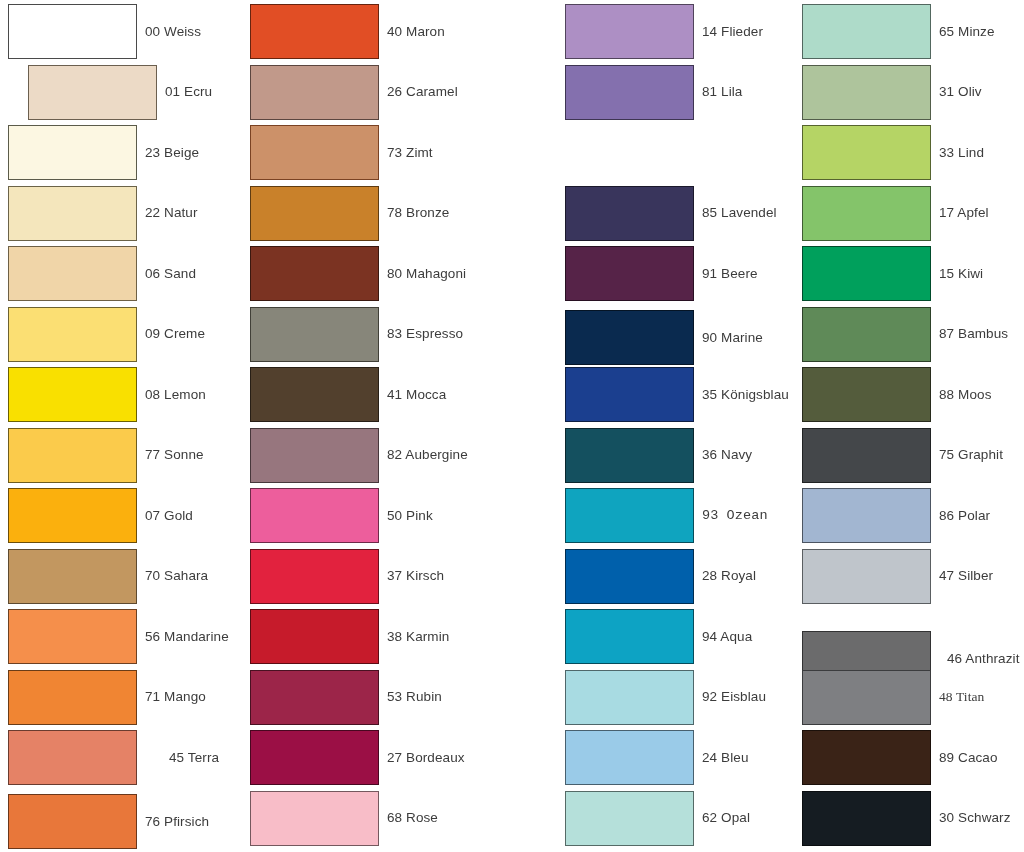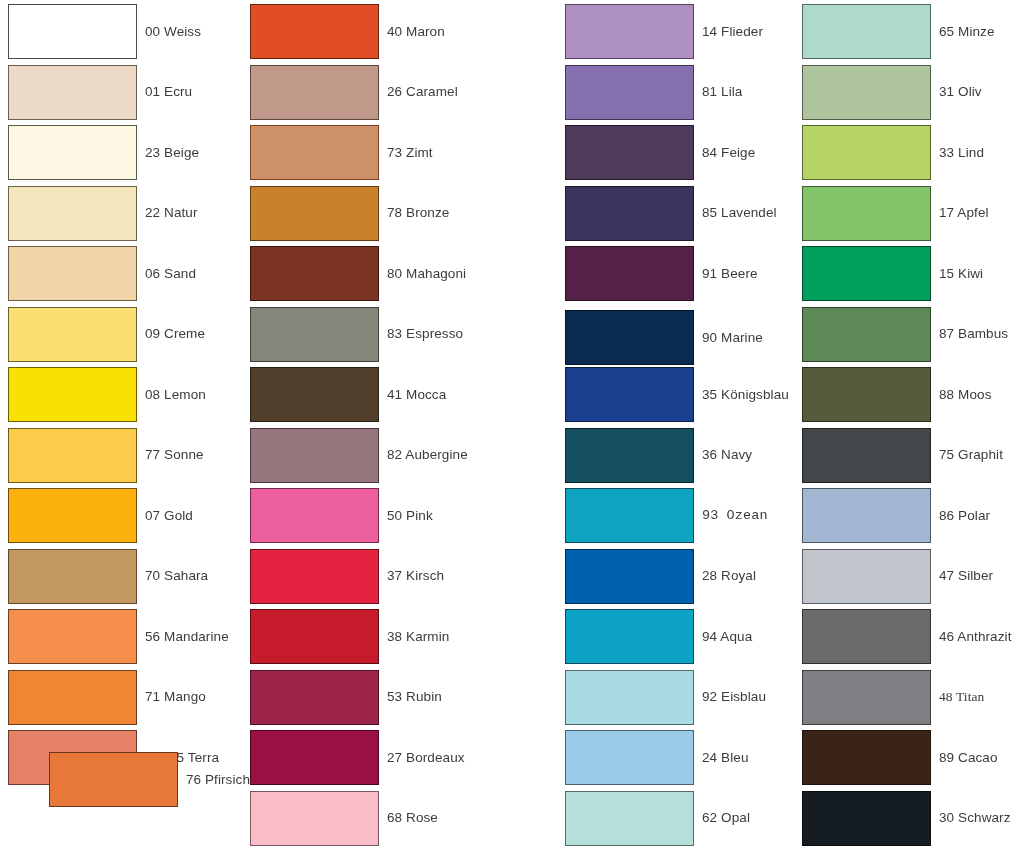--- a/index.html
+++ b/index.html
@@ -63,21 +63,21 @@
 </head>
 <body>
 
 <div class="palette">
 
   <div class="column col-0">
       <div class="swatch-row" style="top: 4px;">
         <div class="swatch" style="background: rgb(255, 255, 255); border-color: rgb(74, 74, 74);"></div>
         <div class="swatch-label">00 Weiss</div>
       </div>
-      <div class="swatch-row" style="top: 64.5px;">
+      <div class="swatch-row" style="top: 64.5px; padding-left: 20px;">
         <div class="swatch" style="background: rgb(236, 218, 198); border-color: rgb(107, 95, 79);"></div>
         <div class="swatch-label">01 Ecru</div>
       </div>
       <div class="swatch-row" style="top: 125px;">
         <div class="swatch" style="background: rgb(252, 247, 226); border-color: rgb(91, 91, 74);"></div>
         <div class="swatch-label">23 Beige</div>
       </div>
       <div class="swatch-row" style="top: 185.5px;">
         <div class="swatch" style="background: rgb(244, 230, 188); border-color: rgb(107, 99, 72);"></div>
         <div class="swatch-label">22 Natur</div>
@@ -111,21 +111,21 @@
         <div class="swatch-label">56 Mandarine</div>
       </div>
       <div class="swatch-row" style="top: 669.5px;">
         <div class="swatch" style="background: rgb(240, 133, 51); border-color: rgb(106, 60, 23);"></div>
         <div class="swatch-label">71 Mango</div>
       </div>
       <div class="swatch-row" style="top: 730px; gap: 24px;">
         <div class="swatch" style="background: rgb(229, 130, 102); border-color: rgb(106, 60, 47);"></div>
         <div class="swatch-label">45 Terra</div>
       </div>
-      <div class="swatch-row" style="top: 752px; justify-content: flex-end;">
+      <div class="swatch-row" style="top: 794px;">
         <div class="swatch" style="background: rgb(232, 119, 58); border-color: rgb(106, 55, 27);"></div>
         <div class="swatch-label">76 Pfirsich</div>
       </div>
     </div>
   <div class="column col-1">
       <div class="swatch-row" style="top: 4px;">
         <div class="swatch" style="background: rgb(225, 78, 37); border-color: rgb(103, 36, 15);"></div>
         <div class="swatch-label">40 Maron</div>
       </div>
       <div class="swatch-row" style="top: 64.5px;">
@@ -183,24 +183,20 @@
     </div>
   <div class="column col-2">
       <div class="swatch-row" style="top: 4px;">
         <div class="swatch" style="background: rgb(173, 143, 196); border-color: rgb(81, 68, 92);"></div>
         <div class="swatch-label">14 Flieder</div>
       </div>
       <div class="swatch-row" style="top: 64.5px;">
         <div class="swatch" style="background: rgb(132, 112, 174); border-color: rgb(62, 53, 82);"></div>
         <div class="swatch-label">81 Lila</div>
       </div>
-      <div class="swatch-row" style="top: 125px;">
-        <div class="swatch" style="background: rgb(80, 58, 92); border-color: rgb(38, 27, 43);"></div>
-        <div class="swatch-label">84 Feige</div>
-      </div>
       <div class="swatch-row" style="top: 185.5px;">
         <div class="swatch" style="background: rgb(57, 53, 92); border-color: rgb(27, 25, 43);"></div>
         <div class="swatch-label">85 Lavendel</div>
       </div>
       <div class="swatch-row" style="top: 246px;">
         <div class="swatch" style="background: rgb(86, 35, 72); border-color: rgb(40, 16, 34);"></div>
         <div class="swatch-label">91 Beere</div>
       </div>
       <div class="swatch-row" style="top: 310px;">
         <div class="swatch" style="background: rgb(10, 42, 79); border-color: rgb(5, 20, 37);"></div>
@@ -273,21 +269,21 @@
         <div class="swatch-label">75 Graphit</div>
       </div>
       <div class="swatch-row" style="top: 488px;">
         <div class="swatch" style="background: rgb(162, 182, 209); border-color: rgb(76, 85, 98);"></div>
         <div class="swatch-label">86 Polar</div>
       </div>
       <div class="swatch-row" style="top: 548.5px;">
         <div class="swatch" style="background: rgb(191, 197, 203); border-color: rgb(90, 94, 97);"></div>
         <div class="swatch-label">47 Silber</div>
       </div>
-      <div class="swatch-row" style="top: 609px;">
+      <div class="swatch-row" style="top: 631px; gap: 8px;">
         <div class="swatch" style="background: rgb(107, 107, 108); border-color: rgb(50, 50, 51);"></div>
         <div class="swatch-label">46 Anthrazit</div>
       </div>
       <div class="swatch-row" style="top: 669.5px; font-family: Liberation Serif, serif;">
         <div class="swatch" style="background: rgb(126, 127, 130); border-color: rgb(59, 60, 62);"></div>
         <div class="swatch-label">48 Titan</div>
       </div>
       <div class="swatch-row" style="top: 730px;">
         <div class="swatch" style="background: rgb(58, 35, 23); border-color: rgb(27, 16, 10);"></div>
         <div class="swatch-label">89 Cacao</div>

